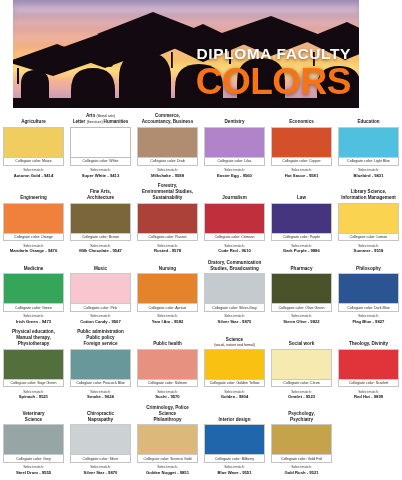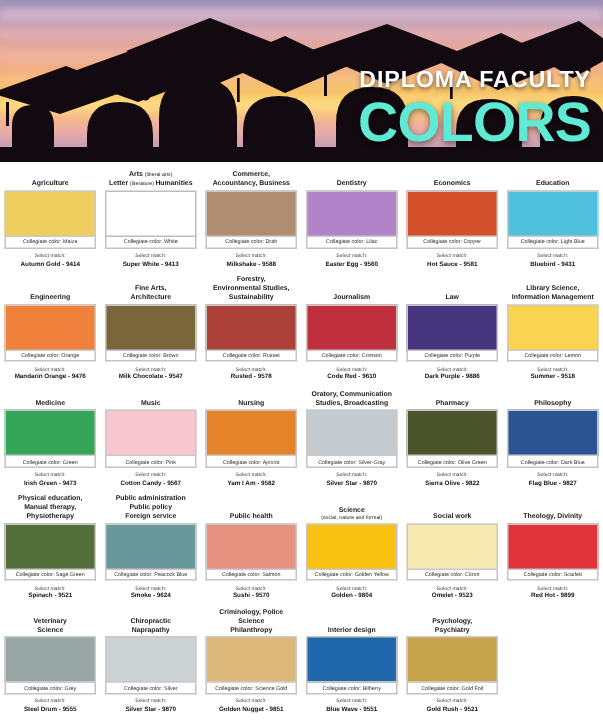--- a/index.html
+++ b/index.html
@@ -8,24 +8,25 @@
     font-family:"Liberation Sans", sans-serif;
     background:#ffffff;
     width:402px; height:480px;
     overflow:hidden;
     position:relative;
   }
 
   
   #hero {
     position:relative;
-    width:402px;
+    width:346px;
     height:108px;
     overflow:hidden;
     background:#1a0f1e;
+    margin-left:13px;
   }
   #hero .sky {
     position:absolute; inset:0;
     background:
       linear-gradient(to bottom,
         #9b8fb5 0%,
         #b49ab8 9%,
         #cfa2ab 18%,
         #e0a69c 27%,
         #eeae90 37%,
@@ -64,21 +65,21 @@
   #hero .t1 {
     display:block;
     color:#ffffff;
     font-size:15.5px;
     font-weight:bold;
     letter-spacing:0.6px;
     text-shadow:0 1px 3px rgba(0,0,0,0.55);
   }
   #hero .t2 {
     display:block;
-    color:#5eead4;
+    color:#f97316;
     font-size:37px;
     font-weight:bold;
     letter-spacing:-0.5px;
     margin-top:1px;
     text-shadow:0 1px 4px rgba(0,0,0,0.5);
   }
 
   
   #sheet {
     position:absolute;

